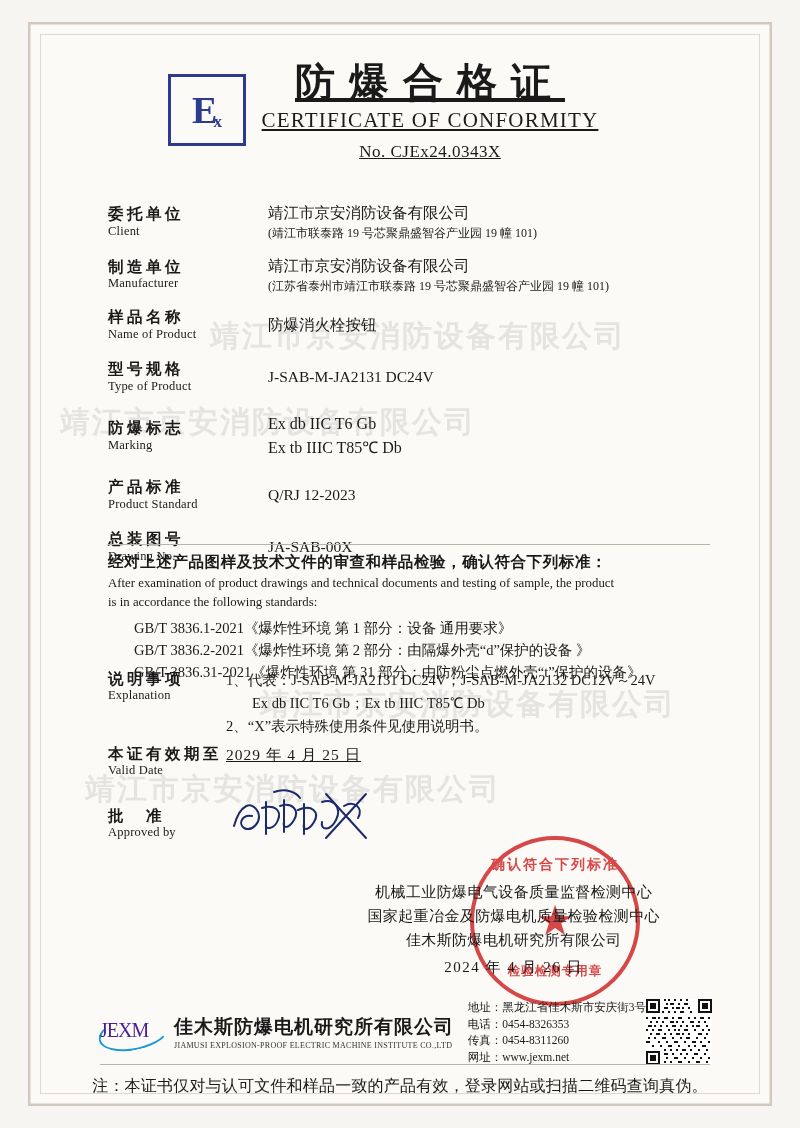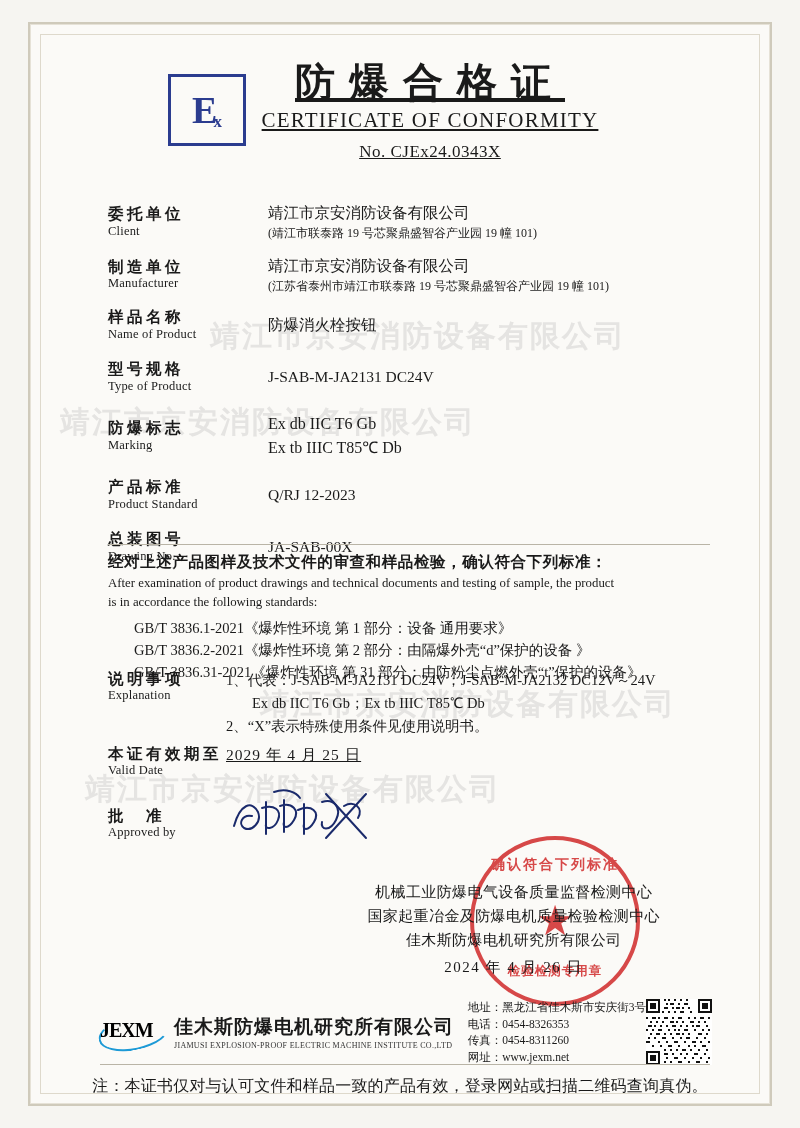--- a/index.html
+++ b/index.html
@@ -318,22 +318,22 @@
   .brand-mark {
     width: 66px;
     height: 40px;
     position: relative;
     margin-right: 8px;
   }
   .brand-mark .jexm {
     position: absolute;
     left: 0; top: 7px;
     font-size: 20px;
-    font-weight: 700;
-    color: #000000;
+    font-weight: 400;
+    color: #4c1d95;
     letter-spacing: -1px;
   }
   .brand-mark .swoosh {
     position: absolute;
     left: -2px;
     top: 4px;
     width: 68px;
     height: 30px;
     border: 2px solid #1d9ad6;
     border-radius: 50%;

